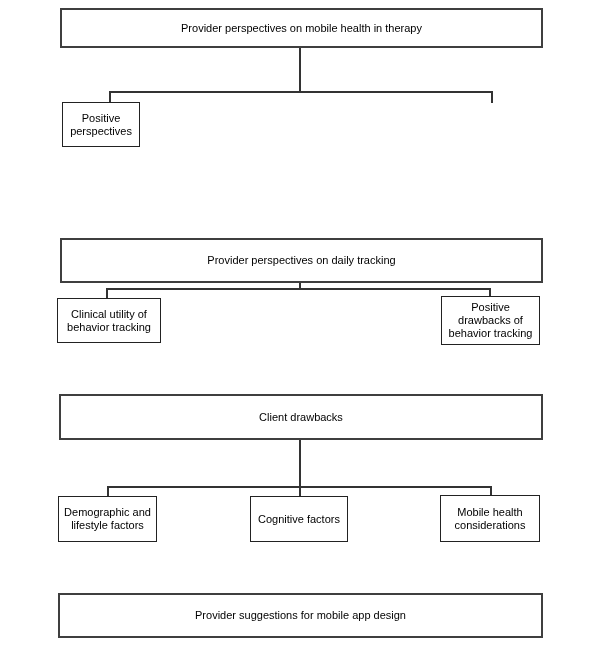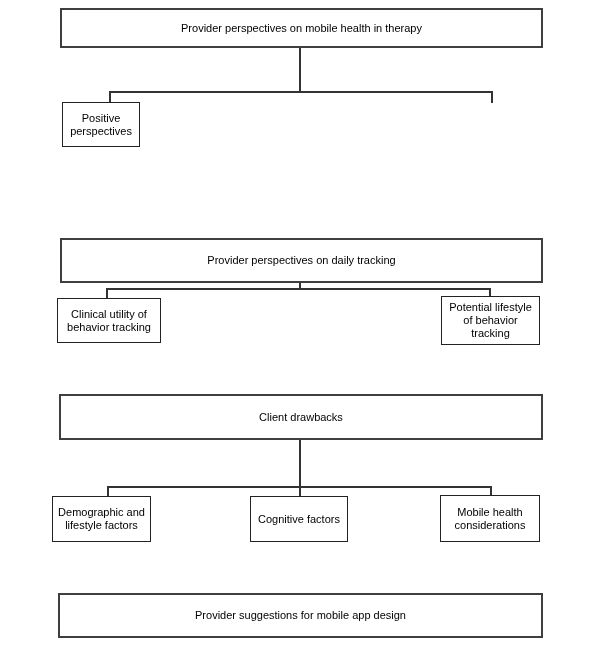--- a/index.html
+++ b/index.html
@@ -50,33 +50,33 @@
   <div class="ln" style="left:106px; top:288px; width:1.5px; height:11px;"></div>
   <div class="ln" style="left:489px; top:288px; width:1.5px; height:10px;"></div>
 
   <div class="box pbox" style="left:60px; top:222px; width:483px; height:45px;margin-top:16px;">
     <span>Provider perspectives on daily tracking</span>
   </div>
   <div class="box cbox" style="left:57px; top:298px; width:104px; height:45px; padding:0 1px;">
     <span>Clinical utility of behavior tracking</span>
   </div>
   <div class="box cbox" style="left:441px; top:296px; width:99px; height:49px; padding:0 4px;">
-    <span>Potential lifestyle of behavior tracking</span>
+    <span>Positive drawbacks of behavior tracking</span>
   </div>
 
   <div class="ln" style="left:299px; top:440px; width:1.5px; height:47px;"></div>
   <div class="ln" style="left:107px; top:486px; width:384px; height:1.5px;"></div>
   <div class="ln" style="left:107px; top:486px; width:1.5px; height:11px;"></div>
   <div class="ln" style="left:299px; top:486px; width:1.5px; height:11px;"></div>
   <div class="ln" style="left:490px; top:486px; width:1.5px; height:10px;"></div>
 
   <div class="box pbox" style="left:59px; top:394px; width:484px; height:46px;">
     <span>Client drawbacks</span>
   </div>
-  <div class="box cbox" style="left:52px; top:496px; width:99px; height:46px; padding:0 3px;">
+  <div class="box cbox" style="left:58px; top:496px; width:99px; height:46px; padding:0 3px;">
     <span>Demographic and lifestyle factors</span>
   </div>
   <div class="box cbox" style="left:250px; top:496px; width:98px; height:46px;">
     <span>Cognitive factors</span>
   </div>
   <div class="box pbox" style="left:58px; top:593px; width:485px; height:45px;">
     <span>Provider suggestions for mobile app design</span>
   </div>
 
   <div class="box cbox" style="left:440px; top:495px; width:100px; height:47px; padding:0 1px;">

